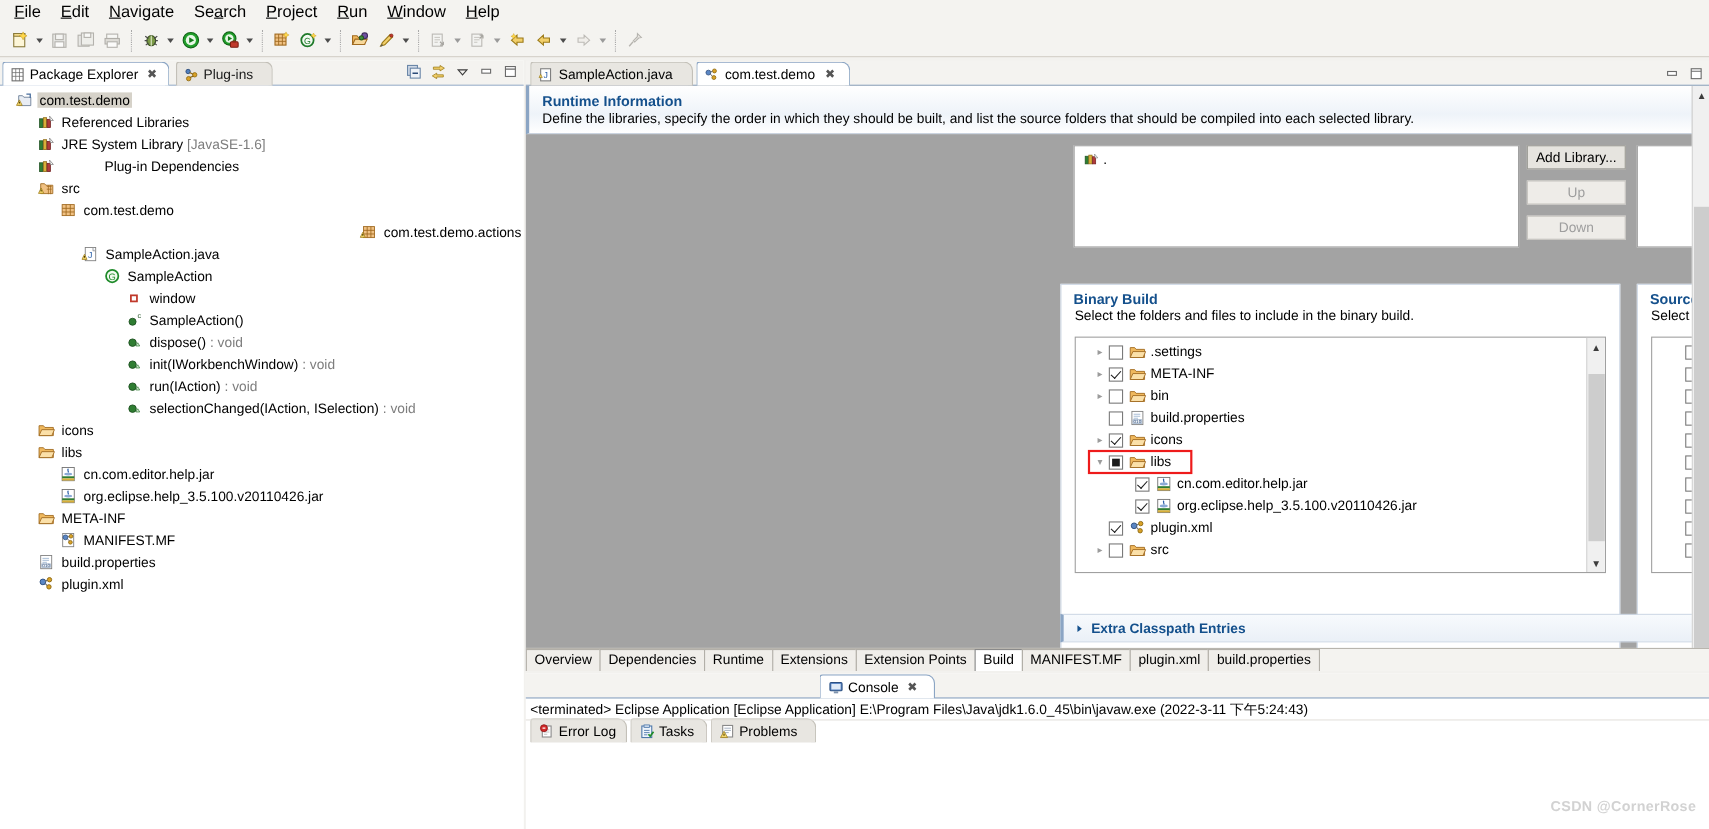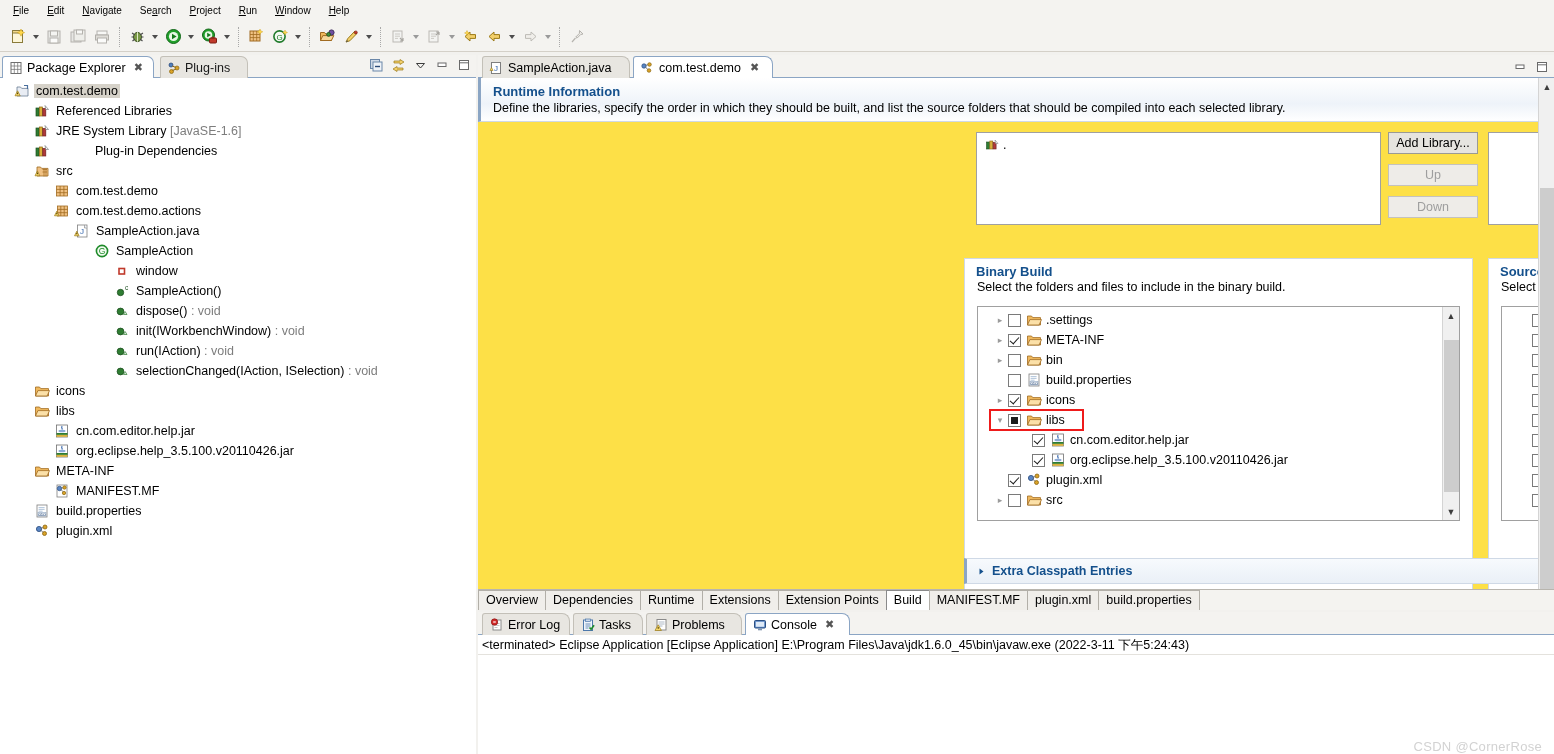--- a/index.html
+++ b/index.html
@@ -14,21 +14,21 @@
   }
   #app { position: relative; width: 1554px; height: 754px; background: #f2f1ee; }
 
   
   .menubar {
     position: absolute; left: 0; top: 0; width: 1554px; height: 22px;
     background: #f4f3f0;
     display: flex; align-items: center; padding-left: 4px;
   }
   .menu-item {
-    padding: 2px 9px; font-size: 10px; color: #000; cursor: default;
+    padding: 2px 9px; font-size: 15px; color: #000; cursor: default;
     line-height: 16px;
   }
   .menu-item u { text-decoration: underline; }
 
   
   .toolbar {
     position: absolute; left: 0; top: 22px; width: 1554px; height: 30px;
     background: #f4f3f0; display: flex; align-items: center; padding-left: 6px;
     border-bottom: 1px solid #d4d0c8;
   }
@@ -106,21 +106,21 @@
     position: absolute; top: 1px; height: 22px;
     display: flex; align-items: center; gap: 5px; padding: 0 8px 0 6px;
     font-size: 12.5px; cursor: default;
   }
   .ed-tab.active { background: #ffffff; border: 1px solid #8ba5c4; border-bottom: none; border-radius: 3px 8px 0 0; }
   .ed-tab.inactive { background: #e8e6e1; border: 1px solid #c3c0b8; border-bottom: none; border-radius: 3px 8px 0 0; }
   .ed-maxmin { position: absolute; right: 4px; top: 4px; display: flex; gap: 6px; }
 
   .form-body {
     position: absolute; top: 23px; left: 0; right: 0; bottom: 0;
-    background: #fde047; overflow: hidden;
+    background: #a3a3a3; overflow: hidden;
   }
   .form-scroll { position: absolute; left: 0; top: 0; right: 16px; bottom: 0; }
 
   .section-title {
     font-weight: bold; color: #14508c; font-size: 13px; padding: 6px 0 2px 12px;
   }
   .section-desc { font-size: 12.5px; padding: 0 10px 0 12px; color: #000; }
 
   .form-header {
     background: linear-gradient(to bottom, #ffffff 0%, #eef3f9 60%, #ffffff 100%);
@@ -217,30 +217,30 @@
   .console-panel {
     position: absolute; left: 478px; top: 612px; width: 1076px; height: 142px;
     background: #ffffff;
   }
   .con-tabbar { position: relative; height: 23px; background: #f4f3f0; border-bottom: 1px solid #8ba5c4; }
   .con-tab {
     position: absolute; top: 1px; height: 22px; display: flex; align-items: center; gap: 4px;
     padding: 0 7px; font-size: 12.5px; cursor: default;
   }
   .con-tab.active { background: #ffffff; border: 1px solid #8ba5c4; border-bottom: none; border-radius: 3px 8px 0 0; }
-  .con-tab.inactive { background: #e8e6e1; border: 1px solid #c3c0b8; border-bottom: none; border-radius: 3px 8px 0 0; }
+  .con-tab.inactive { background: #e8e6e1; border: 1px solid #c3c0b8; border-bottom: none; border-radius: 3px 8px 0 0; margin-top: 40px; }
   .console-text {
     position: absolute; top: 23px; left: 0; right: 0; height: 20px;
     font-size: 12.5px; padding: 2px 0 0 4px; white-space: nowrap;
     border-bottom: 1px solid #e4e2dd;
   }
 
   .watermark {
-    position: absolute; right: 12px; bottom: 0;
-    color: #d2d2d2; font-size: 13px; letter-spacing: 0.3px;
+    position: absolute; right: 12px; bottom: 14px;
+    color: #d2d2d2; font-size: 13px; letter-spacing: 0.3px; font-weight: bold;
   }
 
   
   svg { display: block; }
 </style>
 </head>
 <body>
 
 <div id="app">
 
@@ -503,21 +503,21 @@
         </div>
         <div class="tnode" style="padding-left: 54px;">
           <span class="tico">
             <svg width="16" height="16" viewBox="0 0 16 16">
               <rect x="2.5" y="3" width="11" height="10" fill="#f0c183" stroke="#a06a20" stroke-width=".8"></rect>
               <path d="M2.5 6.4 H13.5 M2.5 9.7 H13.5 M6.1 3 V13 M9.9 3 V13" stroke="#a06a20" stroke-width=".8"></path>
             </svg>
           </span>
           <span class="tlabel">com.test.demo</span>
         </div>
-        <div class="tnode" style="padding-left: 54px;">
+        <div class="tnode" style="padding-left: 54px; justify-content: flex-end;">
           <span class="tico">
             <svg width="16" height="16" viewBox="0 0 16 16">
               <rect x="3.5" y="3" width="10" height="10" fill="#f0c183" stroke="#a06a20" stroke-width=".8"></rect>
               <path d="M3.5 6.4 H13.5 M3.5 9.7 H13.5 M6.8 3 V13 M10.2 3 V13" stroke="#a06a20" stroke-width=".8"></path>
               <path d="M0.5 12.8 L2.8 8.2 L5.1 12.8 Z" fill="#f6d86b" stroke="#9b7a18" stroke-width=".7"></path>
               <path d="M2.8 9.8 v1.5" stroke="#4a3a00" stroke-width="1"></path>
             </svg>
           </span>
           <span class="tlabel">com.test.demo.actions</span>
         </div>

